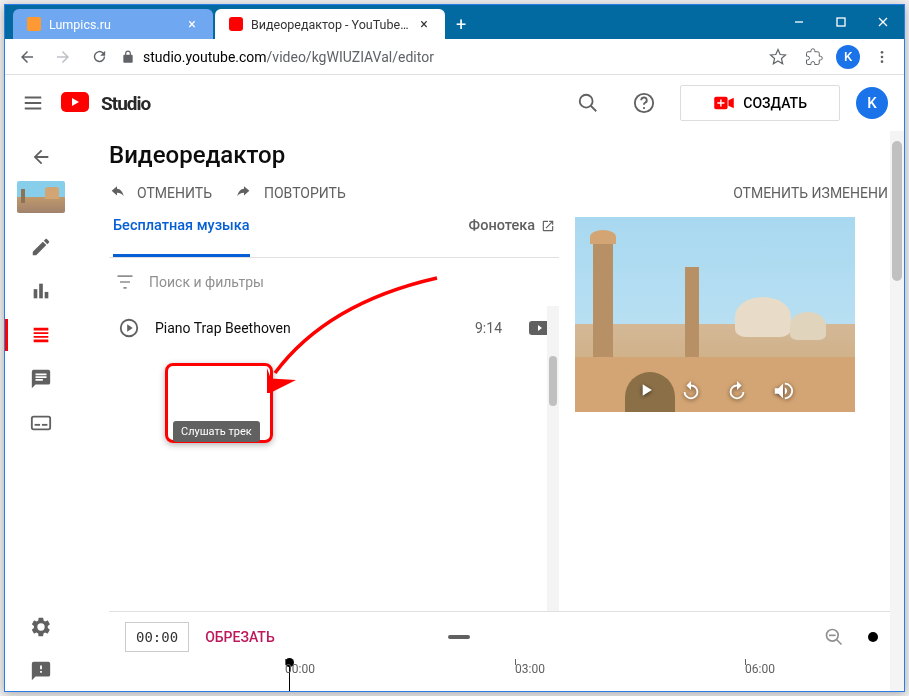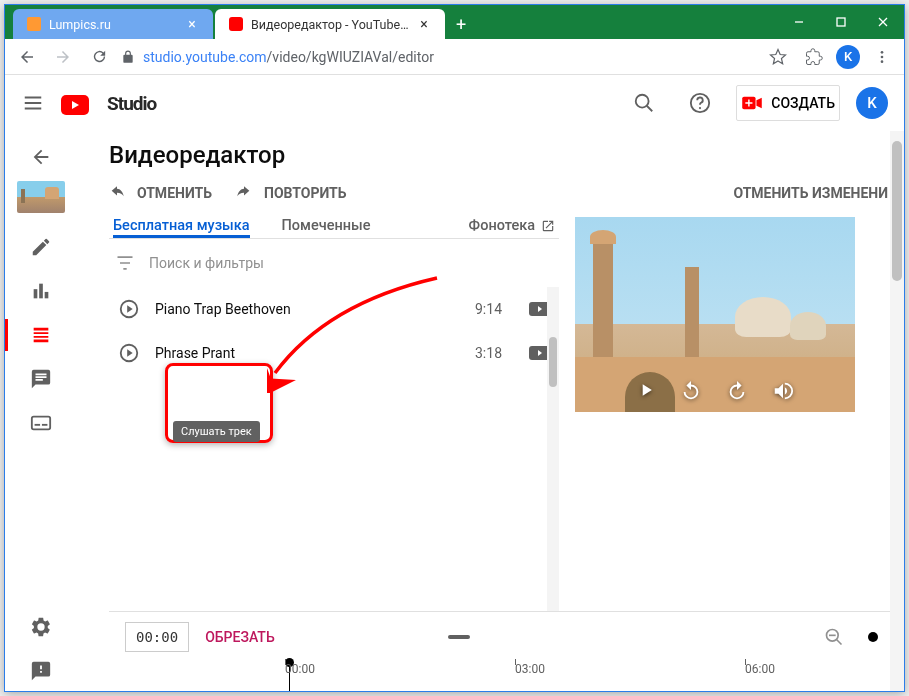--- a/index.html
+++ b/index.html
@@ -1,66 +1,66 @@
 <!DOCTYPE html>
 <html><head>
 <meta charset="utf-8">
 <style>
 *{margin:0;padding:0;box-sizing:border-box;font-family:Roboto,Arial,sans-serif}
 body{background:#f0f0f0;display:flex;align-items:flex-start;justify-content:center;padding:4px}
 .window{width:901px;height:688px;background:#fff;box-shadow:0 2px 10px rgba(0,0,0,.3);border:1px solid #2b7de9;position:relative;overflow:hidden}
-.titlebar{height:34px;background:#15803d;display:flex;align-items:stretch}
+.titlebar{height:34px;background:#0369a1;display:flex;align-items:stretch}
 .tabs{display:flex;flex:1;padding-left:8px;padding-top:4px;gap:2px}
 .tab{display:flex;align-items:center;gap:8px;padding:0 14px;border-radius:6px 6px 0 0;font-size:12.5px;color:#333;max-width:230px;min-width:200px;position:relative}
 .tab.inactive{background:#6fa8f0;color:#fff}
 .tab.active{background:#fff}
 .tab-favicon{width:14px;height:14px;border-radius:2px;flex-shrink:0}
 .tab-title{flex:1;white-space:nowrap;overflow:hidden;text-overflow:ellipsis}
 .tab-close{width:14px;height:14px;display:flex;align-items:center;justify-content:center;font-size:14px;cursor:pointer}
 .newtab{width:28px;display:flex;align-items:center;justify-content:center;color:#fff;font-size:18px;cursor:pointer}
 .wincontrols{display:flex}
 .wincontrols div{width:42px;display:flex;align-items:center;justify-content:center;color:#fff;cursor:pointer}
 .addrbar{height:36px;background:#fff;display:flex;align-items:center;padding:0 8px;gap:8px;border-bottom:1px solid #e0e0e0}
 .navbtn{width:28px;height:28px;display:flex;align-items:center;justify-content:center;color:#5f6368;cursor:pointer}
 .navbtn.disabled{color:#bdc1c6}
 .url{flex:1;display:flex;align-items:center;gap:8px;color:#5f6368;font-size:14px}
 .url .lock{color:#5f6368}
 .extbtn{width:28px;height:28px;display:flex;align-items:center;justify-content:center;color:#5f6368;cursor:pointer}
 .avatar-sm{width:24px;height:24px;border-radius:50%;background:#1a73e8;color:#fff;display:flex;align-items:center;justify-content:center;font-size:13px;font-weight:500}
 .content{position:absolute;top:70px;left:0;right:0;bottom:0;display:flex;flex-direction:column;overflow:hidden}
 .ythdr{height:56px;display:flex;align-items:center;padding:0 16px;gap:16px}
 .menuicon{width:24px;height:24px;display:flex;align-items:center;justify-content:center;cursor:pointer;color:#606060}
-.logo{display:flex;align-items:flex-end;gap:18px}
+.logo{display:flex;align-items:flex-start;gap:12px}
 .ytplay{width:28px;height:20px;background:#ff0000;border-radius:5px;display:flex;align-items:center;justify-content:center}
 .ytplay::after{content:'';border-left:7px solid #fff;border-top:4px solid transparent;border-bottom:4px solid transparent}
 .logotext{font-size:19px;font-weight:700;letter-spacing:-1px;color:#282828}
 .hdrspace{flex:1}
 .iconbtn{width:40px;height:40px;display:flex;align-items:center;justify-content:center;cursor:pointer;color:#606060;border-radius:50%}
-.createbtn{display:flex;align-items:center;gap:8px;padding:0 4px;height:36px;border:1px solid #ddd;border-radius:2px;cursor:pointer;font-size:14px;font-weight:500}
+.createbtn{display:flex;align-items:center;gap:8px;padding:0 32px;height:36px;border:1px solid #ddd;border-radius:2px;cursor:pointer;font-size:14px;font-weight:500}
 .createbtn .camicon{color:#ff0000}
 .avatar-lg{width:32px;height:32px;border-radius:50%;background:#1a73e8;color:#fff;display:flex;align-items:center;justify-content:center;font-size:15px;font-weight:500}
 .body{flex:1;display:flex;overflow:hidden}
 .sidebar{width:72px;display:flex;flex-direction:column;align-items:center;padding-top:6px;gap:4px}
 .backarr{width:40px;height:40px;display:flex;align-items:center;justify-content:center;cursor:pointer;color:#606060}
 .thumbnail{width:48px;height:32px;background:linear-gradient(to bottom,#87ceeb 0%,#87ceeb 50%,#c19a6b 50%,#a0826d 100%);border-radius:2px;margin-bottom:10px;position:relative;overflow:hidden}
 .thumbnail::before{content:'';position:absolute;left:4px;top:8px;width:4px;height:14px;background:#8b7355}
 .thumbnail::after{content:'';position:absolute;right:6px;top:6px;width:14px;height:12px;background:#d4a574;border-radius:3px 3px 0 0}
 .sideicon{width:48px;height:40px;display:flex;align-items:center;justify-content:center;cursor:pointer;color:#606060;position:relative}
 .sideicon.active{color:#ff0000}
 .sideicon.active::before{content:'';position:absolute;left:-12px;top:4px;bottom:4px;width:3px;background:#ff0000}
 .sidespace{flex:1}
 .main{flex:1;display:flex;flex-direction:column;padding:10px 0 0 32px;overflow:hidden;position:relative}
 .pagetitle{font-size:24px;font-weight:500;color:#0d0d0d;margin-bottom:16px}
 .undoredo{display:flex;align-items:center;gap:24px;margin-bottom:16px}
-.urbtn{display:flex;align-items:center;gap:8px;color:#606060;font-size:14px;font-weight:700;cursor:pointer}
+.urbtn{display:flex;align-items:center;gap:8px;color:#606060;font-size:14px;font-weight:400;cursor:pointer}
 .urbtn.right{margin-left:auto;margin-right:16px}
 .editor{display:flex;gap:16px;flex:1;overflow:hidden}
 .musicpanel{width:450px;display:flex;flex-direction:column}
 .musictabs{display:flex;gap:32px;border-bottom:1px solid #e0e0e0;padding:0 4px}
-.mtab{padding:0 0 1px 0;font-size:14.5px;font-weight:500;color:#606060;cursor:pointer;border-bottom:3px solid transparent}
+.mtab{padding:0 0 20px 0;font-size:14.5px;font-weight:500;color:#606060;cursor:pointer;border-bottom:3px solid transparent}
 .mtab.active{color:#065fd4;border-bottom-color:#065fd4}
 .mtab.lib{margin-left:auto;display:flex;align-items:center;gap:6px}
 .search{display:flex;align-items:center;gap:14px;padding:14px 6px;color:#909090;font-size:14px}
 .tracklist{flex:1;overflow-y:auto;position:relative}
 .track{display:flex;align-items:center;gap:14px;padding:10px 8px;font-size:14px;color:#0d0d0d}
 .track.hover{background:#f4f4f4}
 .playicon{width:24px;height:24px;display:flex;align-items:center;justify-content:center;color:#606060;cursor:pointer;flex-shrink:0}
 .trackname{flex:1;color:#0d0d0d}
 .addbtn{color:#065fd4;font-weight:500;font-size:13.5px;cursor:pointer;padding-right:8px}
 .dur{color:#606060;width:40px}
@@ -151,21 +151,21 @@
         <svg width="17" height="17" viewBox="0 0 24 24">
           <path d="M17.65 6.35A8 8 0 1 0 20 12h-2a6 6 0 1 1-1.76-4.24L13 11h7V4z" fill="currentColor"></path>
         </svg>
       </div>
     <div class="url">
       <span class="lock">
           <svg width="14" height="14" viewBox="0 0 24 24">
             <path d="M18 8h-1V6a5 5 0 0 0-10 0v2H6a2 2 0 0 0-2 2v10a2 2 0 0 0 2 2h12a2 2 0 0 0 2-2V10a2 2 0 0 0-2-2M9 6a3 3 0 0 1 6 0v2H9z" fill="currentColor"></path>
           </svg>
         </span>
-      <span><span style="color:#3b82f6">studio.youtube.com</span><span>/video/kgWIUZIAVal/editor</span></span>
+      <span><span style="color:#000000">studio.youtube.com</span><span>/video/kgWIUZIAVal/editor</span></span>
     </div>
     <div class="extbtn">
         <svg width="18" height="18" viewBox="0 0 24 24">
           <path d="M12 17.3l6.2 3.7-1.6-7 5.4-4.7-7.1-.6L12 2 9.1 8.7 2 9.3l5.4 4.7-1.6 7z" fill="none" stroke="currentColor" stroke-width="1.6"></path>
         </svg>
       </div>
     <div class="extbtn">
         <svg width="18" height="18" viewBox="0 0 24 24">
           <path d="M20.5 11H19V7a2 2 0 0 0-2-2h-4V3.5a2.5 2.5 0 0 0-5 0V5H4a2 2 0 0 0-2 2v4h1.5a2.5 2.5 0 0 1 0 5H2v4a2 2 0 0 0 2 2h4v-1.5a2.5 2.5 0 0 1 5 0V22h4a2 2 0 0 0 2-2v-4h1.5a2.5 2.5 0 0 0 0-5z" fill="none" stroke="currentColor" stroke-width="1.3"></path>
         </svg>
@@ -288,21 +288,20 @@
           </div>
           <div class="urbtn right">
               <span>ОТМЕНИТЬ ИЗМЕНЕНИ</span>
             </div>
         </div>
 
         <div class="editor">
           <div class="musicpanel">
             <div class="musictabs">
               <div class="mtab active">Бесплатная музыка</div>
-              <div class="mtab">Помеченные</div>
               <div class="mtab lib">
                 <span>Фонотека</span>
                 <svg width="14" height="14" viewBox="0 0 24 24">
                     <path d="M14 3v2h3.6l-9.8 9.8 1.4 1.4L19 6.4V10h2V3M19 19H5V5h7V3H5a2 2 0 0 0-2 2v14a2 2 0 0 0 2 2h14a2 2 0 0 0 2-2v-7h-2" fill="currentColor"></path>
                   </svg>
               </div>
             </div>
             <div class="search">
               <svg width="20" height="20" viewBox="0 0 24 24">
                   <path d="M3 5h18M6 12h12M10 19h4" stroke="currentColor" stroke-width="2"></path>
@@ -317,31 +316,20 @@
                   <span class="playicon">
                     <svg width="22" height="22" viewBox="0 0 24 24">
                       <circle cx="12" cy="12" r="9" fill="none" stroke="currentColor" stroke-width="2"></circle>
                       <path d="M10 8l6 4-6 4z" fill="currentColor"></path>
                     </svg>
                   </span>
                   <span class="trackname">Piano Trap Beethoven</span>
                   <span class="dur">9:14</span>
                   <span class="yticon"></span>
                 </div>
-                <div class="track">
-                  <span class="playicon">
-                    <svg width="22" height="22" viewBox="0 0 24 24">
-                      <circle cx="12" cy="12" r="9" fill="none" stroke="currentColor" stroke-width="2"></circle>
-                      <path d="M10 8l6 4-6 4z" fill="currentColor"></path>
-                    </svg>
-                  </span>
-                  <span class="trackname">Phrase Prant</span>
-                  <span class="dur">3:18</span>
-                  <span class="yticon"></span>
-                </div>
               </div>
           </div>
 
           <div class="preview">
             <div class="tower t1"></div>
               <div class="tower t2"></div>
               <div class="dome"></div>
               <div class="dome2"></div>
               <div class="wall"></div>
               <div class="arch"></div>

